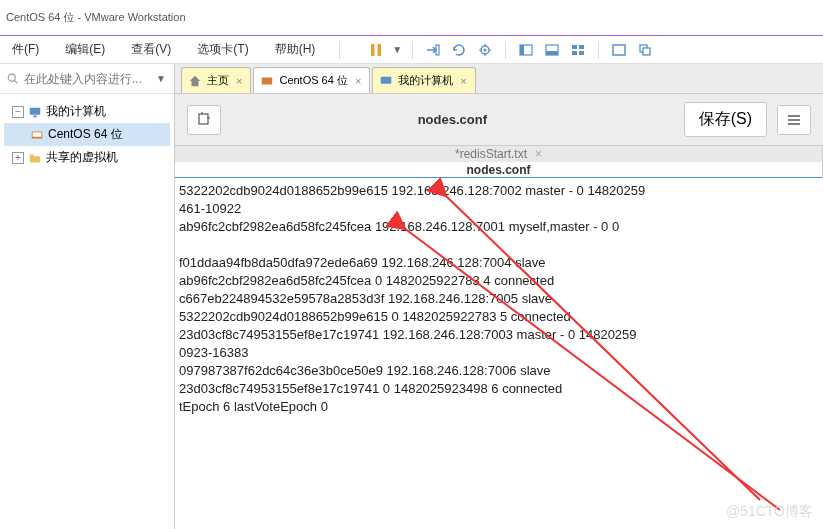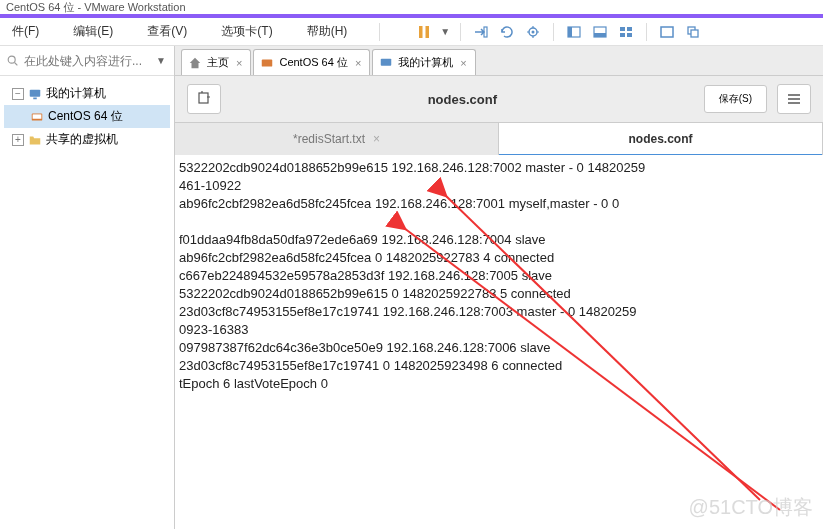--- a/index.html
+++ b/index.html
@@ -1,20 +1,20 @@
 <!DOCTYPE html>
 <html><head>
   <meta charset="utf-8">
   <style>
     * { margin: 0; padding: 0; box-sizing: border-box; font-family: "Microsoft YaHei", sans-serif; }
     body { width: 823px; height: 529px; background: #fff; font-size: 12px; overflow: hidden; position: relative; }
     
-    .title-bar { height: 18px; background: #fff; padding: 0 6px; font-size: 11px; color: #555; border-bottom: 4px solid #8b5cf6; display: flex; align-items: center; }
-    
-    .menu-bar { height: 28px; background: #fff; display: flex; align-items: center; padding: 0 4px; gap: 18px; border-bottom: 1px solid #e0e0e0; }
+    .title-bar { height: 36px; background: #fff; padding: 0 6px; font-size: 11px; color: #555; border-bottom: 1px solid #8b5cf6; display: flex; align-items: center; }
+    
+    .menu-bar { height: 28px; background: #fff; display: flex; align-items: center; padding: 0 4px; gap: 10px; border-bottom: 1px solid #e0e0e0; }
     .menu-item { padding: 4px 8px; color: #333; cursor: pointer; }
     .menu-divider { width: 1px; height: 18px; background: #ddd; margin: 0 6px; }
     .toolbar-icons { display: flex; align-items: center; gap: 2px; margin-left: 8px; }
     .tb-icon { width: 24px; height: 22px; display: flex; align-items: center; justify-content: center; cursor: pointer; border-radius: 2px; }
     .tb-icon svg { width: 16px; height: 16px; }
     .pause-btn { color: #e8a23b; }
     
     .main-container { display: flex; height: calc(100% - 46px); }
     
     .sidebar { width: 175px; border-right: 1px solid #ccc; background: #fff; display: flex; flex-direction: column; }
@@ -22,43 +22,43 @@
     .sidebar-search input { flex: 1; border: none; outline: none; font-size: 12px; color: #999; min-width: 0; }
     .tree { padding: 6px 4px; }
     .tree-item { display: flex; align-items: center; padding: 3px 4px; gap: 4px; cursor: pointer; }
     .tree-item.lvl1 { padding-left: 8px; }
     .tree-item.lvl2 { padding-left: 26px; }
     .tree-item.selected { background: #d0e4f5; }
     .tree-icon { width: 14px; height: 14px; flex-shrink: 0; }
     
     .content { flex: 1; display: flex; flex-direction: column; background: #ececec; }
     .doc-tabs { height: 30px; background: #ececec; display: flex; align-items: center; padding: 3px 6px 0; gap: 2px; border-bottom: 1px solid #ccc; overflow: hidden; }
-    .doc-tab { height: 26px; background: #ffffff; border: 1px solid #bbb; border-bottom: none; border-radius: 3px 3px 0 0; display: flex; align-items: center; padding: 0 6px; gap: 5px; cursor: pointer; font-size: 11px; white-space: nowrap; }
+    .doc-tab { height: 26px; background: #fef9c3; border: 1px solid #bbb; border-bottom: none; border-radius: 3px 3px 0 0; display: flex; align-items: center; padding: 0 6px; gap: 5px; cursor: pointer; font-size: 11px; white-space: nowrap; }
     .doc-tab.active { background: #fff; font-weight: 500; }
     .doc-tab .close-x { color: #888; cursor: pointer; padding: 0 2px; }
     
     .editor-header { background: #ededed; border-bottom: 1px solid #ccc; padding: 8px 12px; display: flex; align-items: center; gap: 10px; }
     .pin-box { width: 34px; height: 30px; background: #fff; border: 1px solid #c8c8c8; border-radius: 3px; display: flex; align-items: center; justify-content: center; cursor: pointer; }
     .file-info { flex: 1; text-align: center; }
     .file-name { font-size: 13px; font-weight: 600; color: #333; }
     .file-path { font-size: 11px; color: #888; margin-top: 1px; }
-    .save-btn { padding: 6px 14px; background: #fff; border: 1px solid #c8c8c8; border-radius: 3px; cursor: pointer; font-size: 10px; }
+    .save-btn { padding: 6px 14px; background: #fff; border: 1px solid #c8c8c8; border-radius: 3px; cursor: pointer; font-size: 16px; }
     .menu-btn { width: 34px; height: 30px; background: #fff; border: 1px solid #c8c8c8; border-radius: 3px; display: flex; align-items: center; justify-content: center; cursor: pointer; }
     
-    .file-tabs { height: 32px; background: #e8e8e8; display: flex; }
+    .file-tabs { height: 32px; background: #e8e8e8; display: flex; flex-direction: column; }
     .file-tab { flex: 1; display: flex; align-items: center; justify-content: center; gap: 8px; border-right: 1px solid #ccc; cursor: pointer; color: #777; font-size: 12px; position: relative; }
     .file-tab.active { background: #fff; color: #333; font-weight: 600; }
     .file-tab.active::after { content: ''; position: absolute; bottom: -1px; left: 0; right: 0; height: 2px; background: #4a90d9; }
     .file-tab .close-x { color: #aaa; cursor: pointer; }
     
     .text-content { flex: 1; background: #fff; padding: 4px 4px; font-family: Liberation Sans, sans-serif; font-size: 13px; line-height: 18px; color: #222; white-space: pre; overflow: hidden; position: relative; }
     
     .arrows { position: absolute; inset: 0; pointer-events: none; }
     
-    .watermark { position: absolute; right: 10px; bottom: 8px; color: #ccc; font-size: 20px; opacity: 0.7; }
+    .watermark { position: absolute; right: 10px; bottom: 8px; color: #ccc; font-size: 14px; opacity: 0.7; }
     
     .expander { font-size: 10px; color: #666; cursor: pointer; padding: 0 2px; }
     .expander-box { width: 12px; height: 12px; border: 1px solid #999; display:flex; align-items:center; justify-content:center; font-size:10px; color:#777; cursor:pointer; }
   </style>
 </head>
 <body>
 
 <div class="title-bar">
   <span>CentOS 64 位 - VMware Workstation</span>
 </div>

